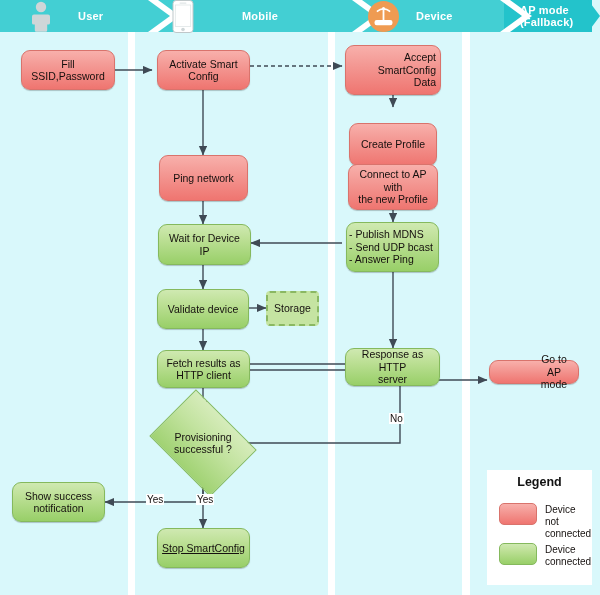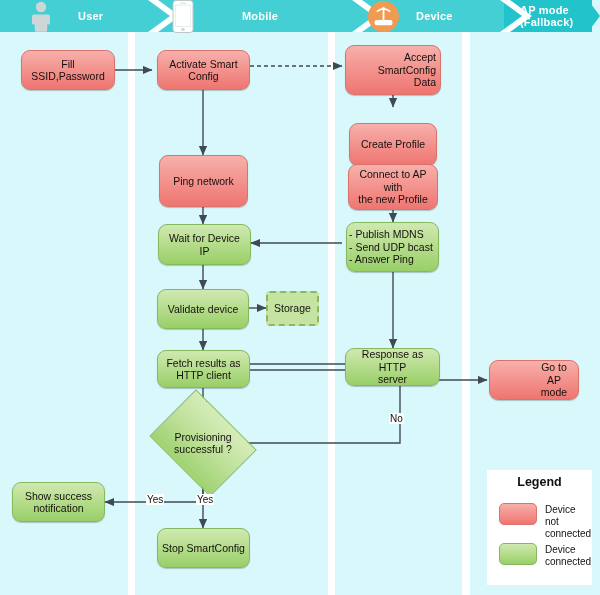--- a/index.html
+++ b/index.html
@@ -270,44 +270,44 @@
       
       <line x1="203" y1="476" x2="203" y2="528" marker-end="url(#arr)"></line>
     </g>
   </svg>
 
   <div class="node red" style="left:21px;  top:50px;  width:94px;  height:40px;">Fill SSID,Password</div>
   <div class="node red" style="left:157px; top:50px;  width:93px;  height:40px;">Activate Smart Config</div>
   <div class="node red" style="left:345px; top:45px;  width:96px;  height:50px;text-align:right;">Accept SmartConfig
 Data</div>
   <div class="node red" style="left:349px; top:107px; width:88px;  height:43px;margin-top:16px;">Create Profile</div>
-  <div class="node red" style="left:159px; top:155px; width:89px;  height:52px;">Ping network</div>
+  <div class="node red" style="left:159px; top:155px; width:89px;  height:46px;">Ping network</div>
   <div class="node red" style="left:348px; top:164px; width:90px;  height:46px;">Connect to AP with
 the new Profile</div>
   <div class="node green" style="left:158px; top:224px; width:93px;  height:41px;">Wait for Device IP</div>
   <div class="node green left-align" style="left:346px; top:222px; width:93px;  height:50px;">- Publish MDNS
 - Send UDP bcast
 - Answer Ping</div>
   <div class="node green" style="left:157px; top:289px; width:92px;  height:40px;">Validate device</div>
   <div class="node storage" style="left:266px; top:291px; width:53px;  height:35px;">Storage</div>
   <div class="node green" style="left:157px; top:350px; width:93px;  height:38px;">Fetch results as
 HTTP client</div>
   <div class="node green" style="left:345px; top:348px; width:95px;  height:38px;">Response as HTTP
 server</div>
-  <div class="node red" style="left:489px; top:360px; width:90px;  height:40px;padding-left:44px;">Go to AP mode</div>
+  <div class="node red" style="left:489px; top:360px; width:90px;  height:24px;padding-left:44px;">Go to AP mode</div>
 
   <div class="diamond" style="left:160px; top:410px; width:86px; height:66px;">
     <div class="dshape"></div>
     <div class="dlabel">Provisioning
 successful ?</div>
   </div>
 
   <div class="node green" style="left:12px;  top:482px; width:93px;  height:40px;">Show success
 notification</div>
-  <div class="node green" style="left:157px; top:528px; width:93px;  height:40px;">Stop SmartConfig</div>
+  <div class="node green" style="left:157px; top:528px; width:93px;  height:40px;text-decoration:underline;">Stop SmartConfig</div>
 
   <div class="edge-label" style="left:389px; top:413px;">No</div>
   <div class="edge-label" style="left:146px; top:494px;">Yes</div>
   <div class="edge-label" style="left:196px; top:494px;">Yes</div>
 
   <div class="legend-box">
     <div class="legend-title">Legend</div>
     <div class="legend-sw red" style="left:12px; top:33px;"></div>
     <div class="legend-lbl" style="left:58px; top:34px;">Device not
 connected</div>

